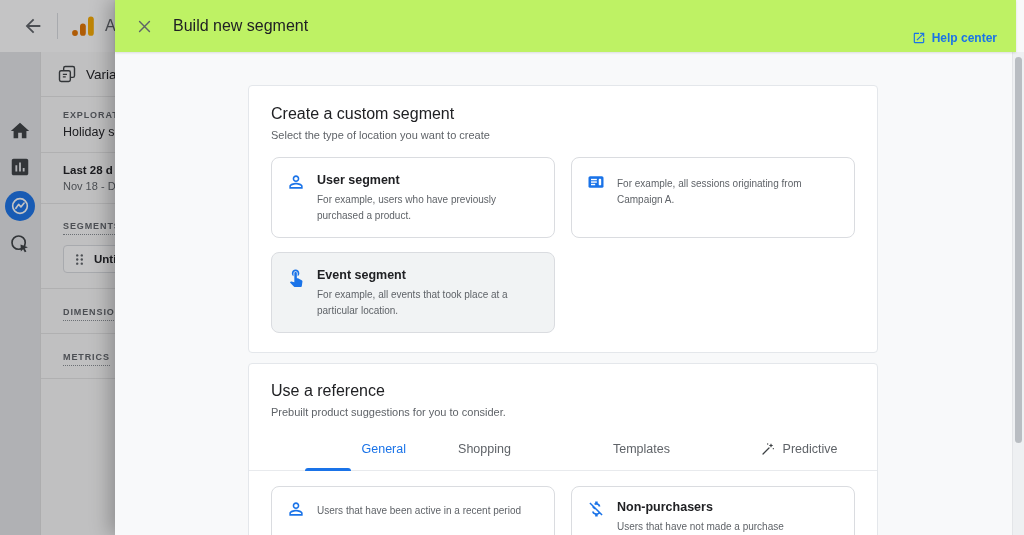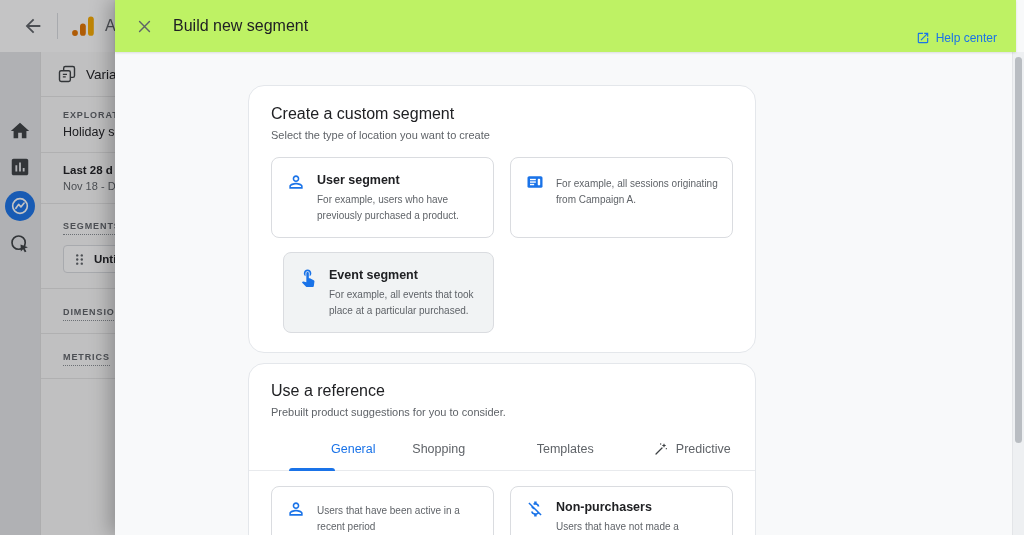--- a/index.html
+++ b/index.html
@@ -41,32 +41,32 @@
 
   
   .modal{position:absolute;top:0;left:115px;right:0;bottom:0;z-index:3;background:#f8f9fa;
     box-shadow:-6px 0 18px rgba(0,0,0,.25);}
   .modal-header{position:absolute;top:0;left:0;right:8px;height:52px;background:#bef264;
     display:flex;align-items:center;box-shadow:0 1px 2px rgba(60,64,67,.15);z-index:5;}
   .close-btn{margin-left:21px;width:17px;height:17px;color:#5f6368;cursor:pointer;}
   .modal-title{margin-left:20px;font-size:16px;color:#202124;}
   .hdr-spacer{flex:1;}
   .help-link{display:flex;align-items:flex-start;gap:6px;margin-right:19px;color:#1a73e8;
-    font-size:12px;font-weight:400;cursor:pointer;margin-top:24px;}
+    font-size:12px;font-weight:700;cursor:pointer;margin-top:24px;}
   .modal-body{position:absolute;top:52px;left:0;right:0;bottom:0;overflow:hidden;background:#f8f9fa;}
-  .section-card{width:508px;margin-left:133px;background:#fff;border:1px solid #e4e7eb;
-    border-radius:16px;box-sizing:border-box;}
+  .section-card{width:630px;margin-left:133px;background:#fff;border:1px solid #e4e7eb;
+    border-radius:4px;box-sizing:border-box;}
   .card-1{margin-top:33px;padding:19px 22px 19px;}
   .card-2{margin-top:10px;padding:18px 22px 0;height:320px;}
   .section-heading{font-size:16px;color:#202124;}
   .section-sub{font-size:11px;color:#5f6368;margin-top:6px;}
   .options-grid{margin-top:16px;display:grid;grid-template-columns:1fr 1fr;gap:14px 16px;}
   .option-card{border:1px solid #dadce0;border-radius:8px;background:#fff;display:flex;gap:11px;
     padding:13px 14px;min-height:70px;box-sizing:border-box;cursor:pointer;}
-  .option-card.gray{background:#f1f3f4;margin-left:12px;}
+  .option-card.gray{background:#f1f3f4;}
   .opt-icon{width:20px;height:20px;flex:0 0 20px;padding-top:1px;}
   .opt-title{font-size:12.5px;font-weight:700;color:#202124;padding-top:2px;}
   .opt-desc{font-size:10px;color:#5f6368;line-height:1.6;margin-top:5px;}
   .tabs{display:flex;margin:13px -22px 0;border-bottom:1px solid #e8eaed;}
   .tab{flex:1;display:flex;align-items:center;justify-content:center;gap:7px;
     padding:10px 0 13px;font-size:12.5px;color:#5f6368;position:relative;cursor:pointer;}
   .tab.active{color:#1a73e8;justify-content:flex-end;}
   .tab.active::after{content:"";position:absolute;bottom:-1px;left:50%;transform:translateX(-50%);
     width:46px;height:3px;background:#1a73e8;border-radius:3px 3px 0 0;}
   .suggestions-grid{margin-top:15px;display:grid;grid-template-columns:1fr 1fr;gap:16px;}
@@ -241,21 +241,21 @@
           </div>
 
           <div class="option-card gray">
             <div class="opt-icon">
               <svg viewBox="0 0 24 24" width="20" height="20">
                   <path fill="#1a73e8" d="M9 11.24V7.5C9 6.12 10.12 5 11.5 5S14 6.12 14 7.5v3.74c1.21-.81 2-2.18 2-3.74C16 5.01 13.99 3 11.5 3S7 5.01 7 7.5c0 1.56.79 2.93 2 3.74zm9.84 4.63l-4.54-2.26c-.17-.07-.35-.11-.54-.11H13v-6c0-.83-.67-1.5-1.5-1.5S10 6.67 10 7.5v10.74l-3.43-.72c-.08-.01-.15-.03-.24-.03-.31 0-.59.13-.79.33l-.79.8 4.94 4.94c.27.27.65.44 1.06.44h6.79c.75 0 1.33-.55 1.44-1.28l.75-5.27c.01-.07.02-.14.02-.2 0-.62-.38-1.16-.91-1.38z"></path>
                 </svg>
             </div>
             <div>
               <div class="opt-title">Event segment</div>
-              <div class="opt-desc">For example, all events that took place at a particular purchased.</div>
+              <div class="opt-desc">For example, all events that took place at a particular location.</div>
             </div>
           </div>
         </div>
       </div>
 
       <div class="section-card card-2">
         <div class="section-heading">Use a reference</div>
         <div class="section-sub">Prebuilt product suggestions for you to consider.</div>
 
         <div class="tabs">

